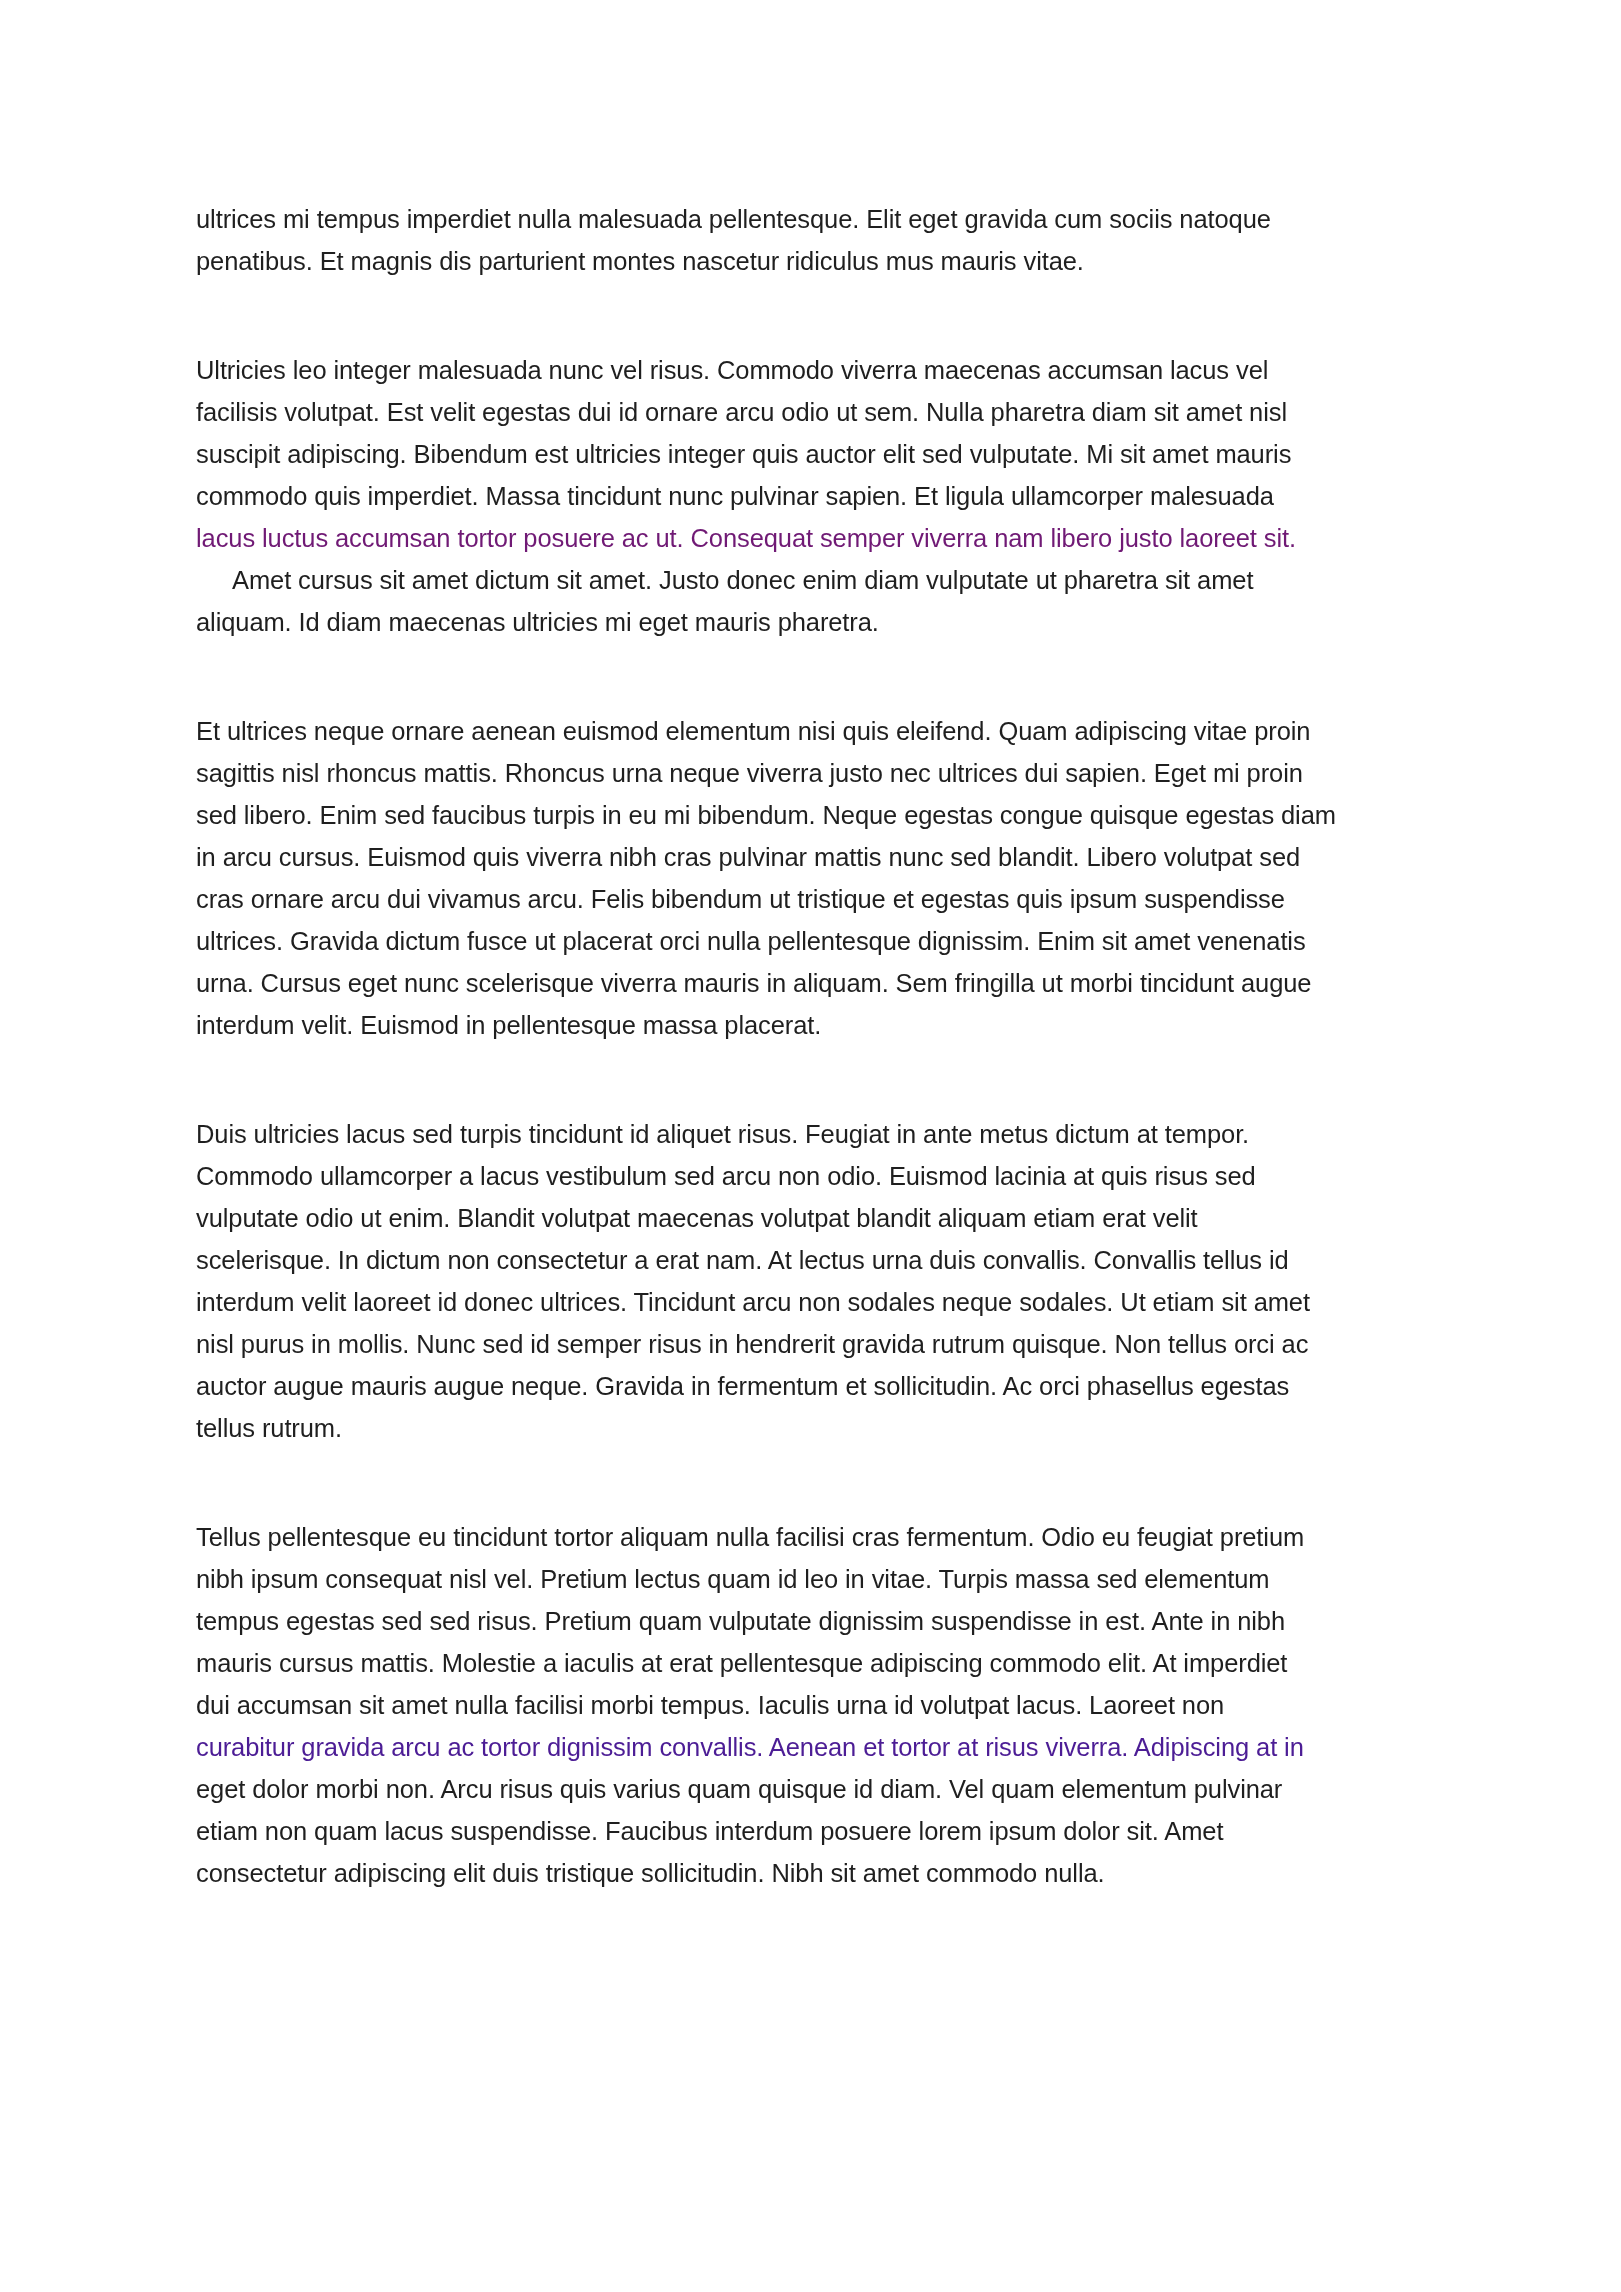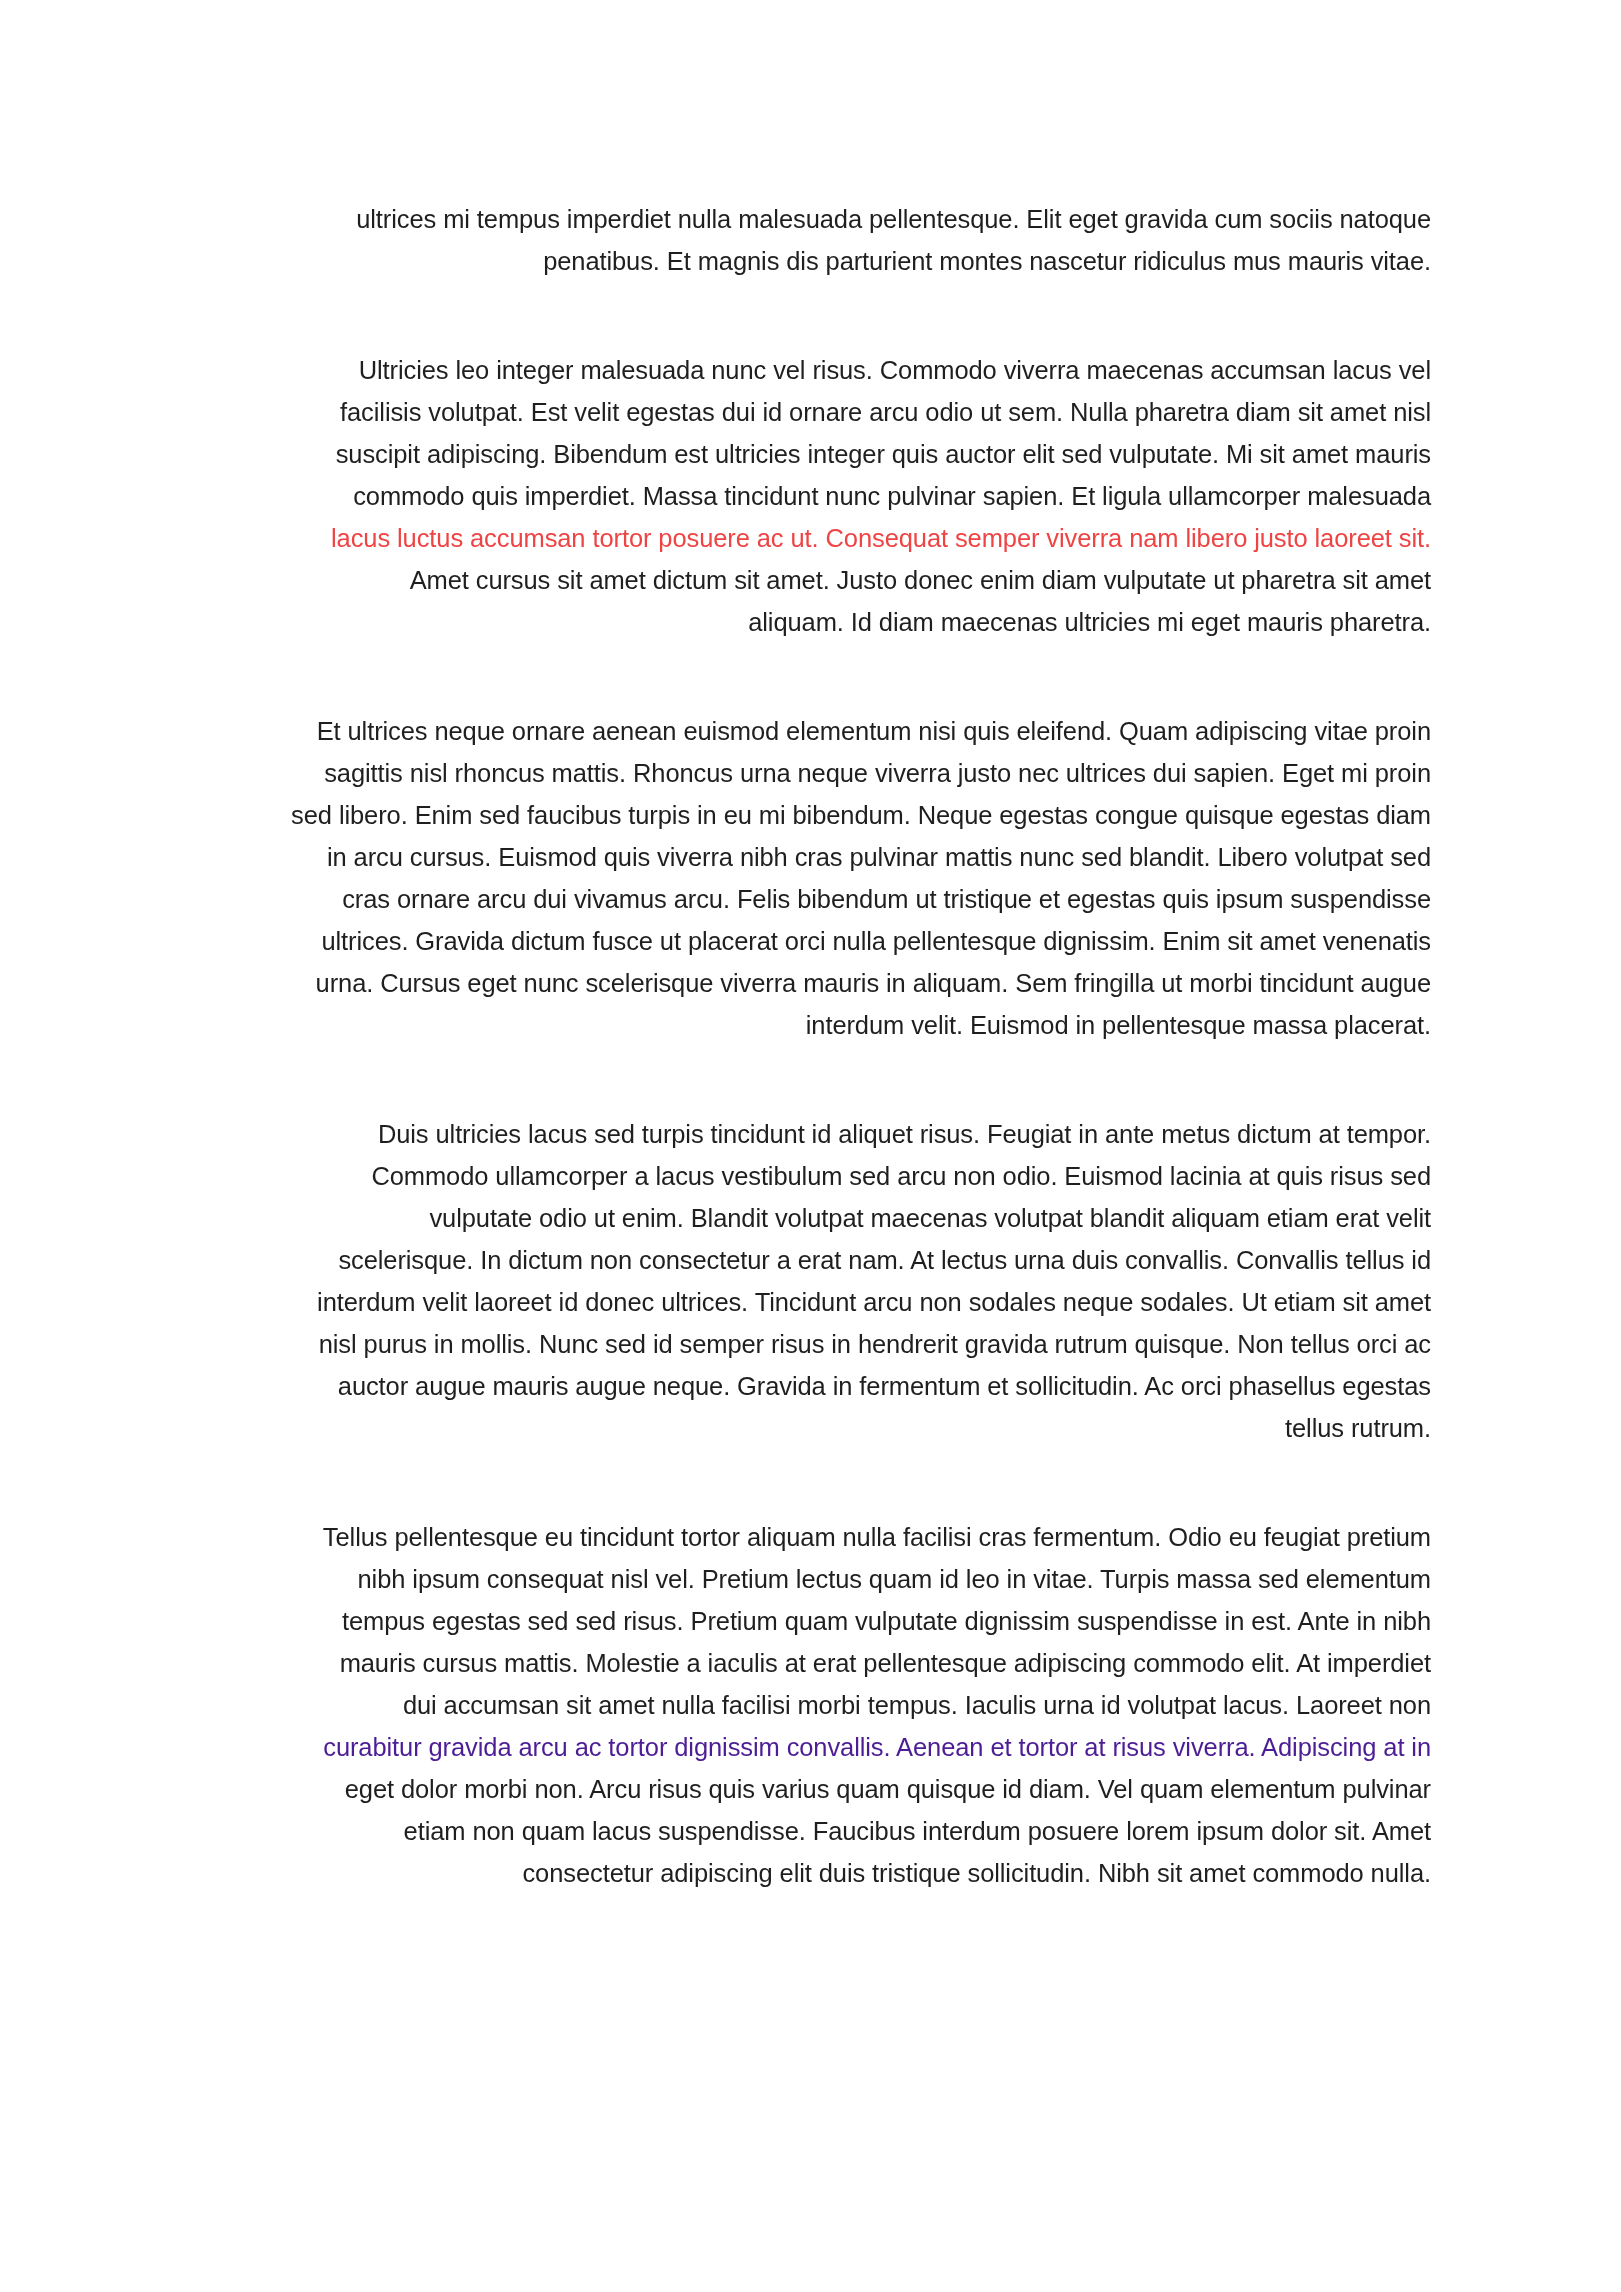--- a/index.html
+++ b/index.html
@@ -16,21 +16,20 @@
     font-family: "Liberation Sans", sans-serif;
   }
   .text-block {
     position: absolute;
     left: 196px;
     top: 198px;
     width: 1235px;
   }
   .paragraph {
     margin: 0 0 67px 0;
-    text-align: right;
   }
   .paragraph:last-child {
     margin-bottom: 0;
   }
   .line {
     font-size: 25.5px;
     line-height: 42px;
     letter-spacing: -0.1px;
     color: #1f1f1f;
     white-space: nowrap;
@@ -43,21 +42,21 @@
   <div class="text-block">
       <div class="paragraph">
         <div class="line" style="color: rgb(31, 31, 31);">ultrices mi tempus imperdiet nulla malesuada pellentesque. Elit eget gravida cum sociis natoque</div>
         <div class="line" style="color: rgb(31, 31, 31);">penatibus. Et magnis dis parturient montes nascetur ridiculus mus mauris vitae.</div>
       </div>
       <div class="paragraph">
         <div class="line" style="color: rgb(31, 31, 31);">Ultricies leo integer malesuada nunc vel risus. Commodo viverra maecenas accumsan lacus vel</div>
         <div class="line" style="color: rgb(31, 31, 31);">facilisis volutpat. Est velit egestas dui id ornare arcu odio ut sem. Nulla pharetra diam sit amet nisl</div>
         <div class="line" style="color: rgb(31, 31, 31);">suscipit adipiscing. Bibendum est ultricies integer quis auctor elit sed vulputate. Mi sit amet mauris</div>
         <div class="line" style="color: rgb(31, 31, 31);">commodo quis imperdiet. Massa tincidunt nunc pulvinar sapien. Et ligula ullamcorper malesuada</div>
-        <div class="line" style="color: #ef4444;">lacus luctus accumsan tortor posuere ac ut. Consequat semper viverra nam libero justo laoreet sit.</div>
+        <div class="line" style="color: #701a75;">lacus luctus accumsan tortor posuere ac ut. Consequat semper viverra nam libero justo laoreet sit.</div>
         <div class="line" style="color: rgb(31, 31, 31); margin-left: 36px;">Amet cursus sit amet dictum sit amet. Justo donec enim diam vulputate ut pharetra sit amet</div>
         <div class="line" style="color: rgb(31, 31, 31);">aliquam. Id diam maecenas ultricies mi eget mauris pharetra.</div>
       </div>
       <div class="paragraph">
         <div class="line" style="color: rgb(31, 31, 31);">Et ultrices neque ornare aenean euismod elementum nisi quis eleifend. Quam adipiscing vitae proin</div>
         <div class="line" style="color: rgb(31, 31, 31);">sagittis nisl rhoncus mattis. Rhoncus urna neque viverra justo nec ultrices dui sapien. Eget mi proin</div>
         <div class="line" style="color: rgb(31, 31, 31);">sed libero. Enim sed faucibus turpis in eu mi bibendum. Neque egestas congue quisque egestas diam</div>
         <div class="line" style="color: rgb(31, 31, 31);">in arcu cursus. Euismod quis viverra nibh cras pulvinar mattis nunc sed blandit. Libero volutpat sed</div>
         <div class="line" style="color: rgb(31, 31, 31);">cras ornare arcu dui vivamus arcu. Felis bibendum ut tristique et egestas quis ipsum suspendisse</div>
         <div class="line" style="color: rgb(31, 31, 31);">ultrices. Gravida dictum fusce ut placerat orci nulla pellentesque dignissim. Enim sit amet venenatis</div>

